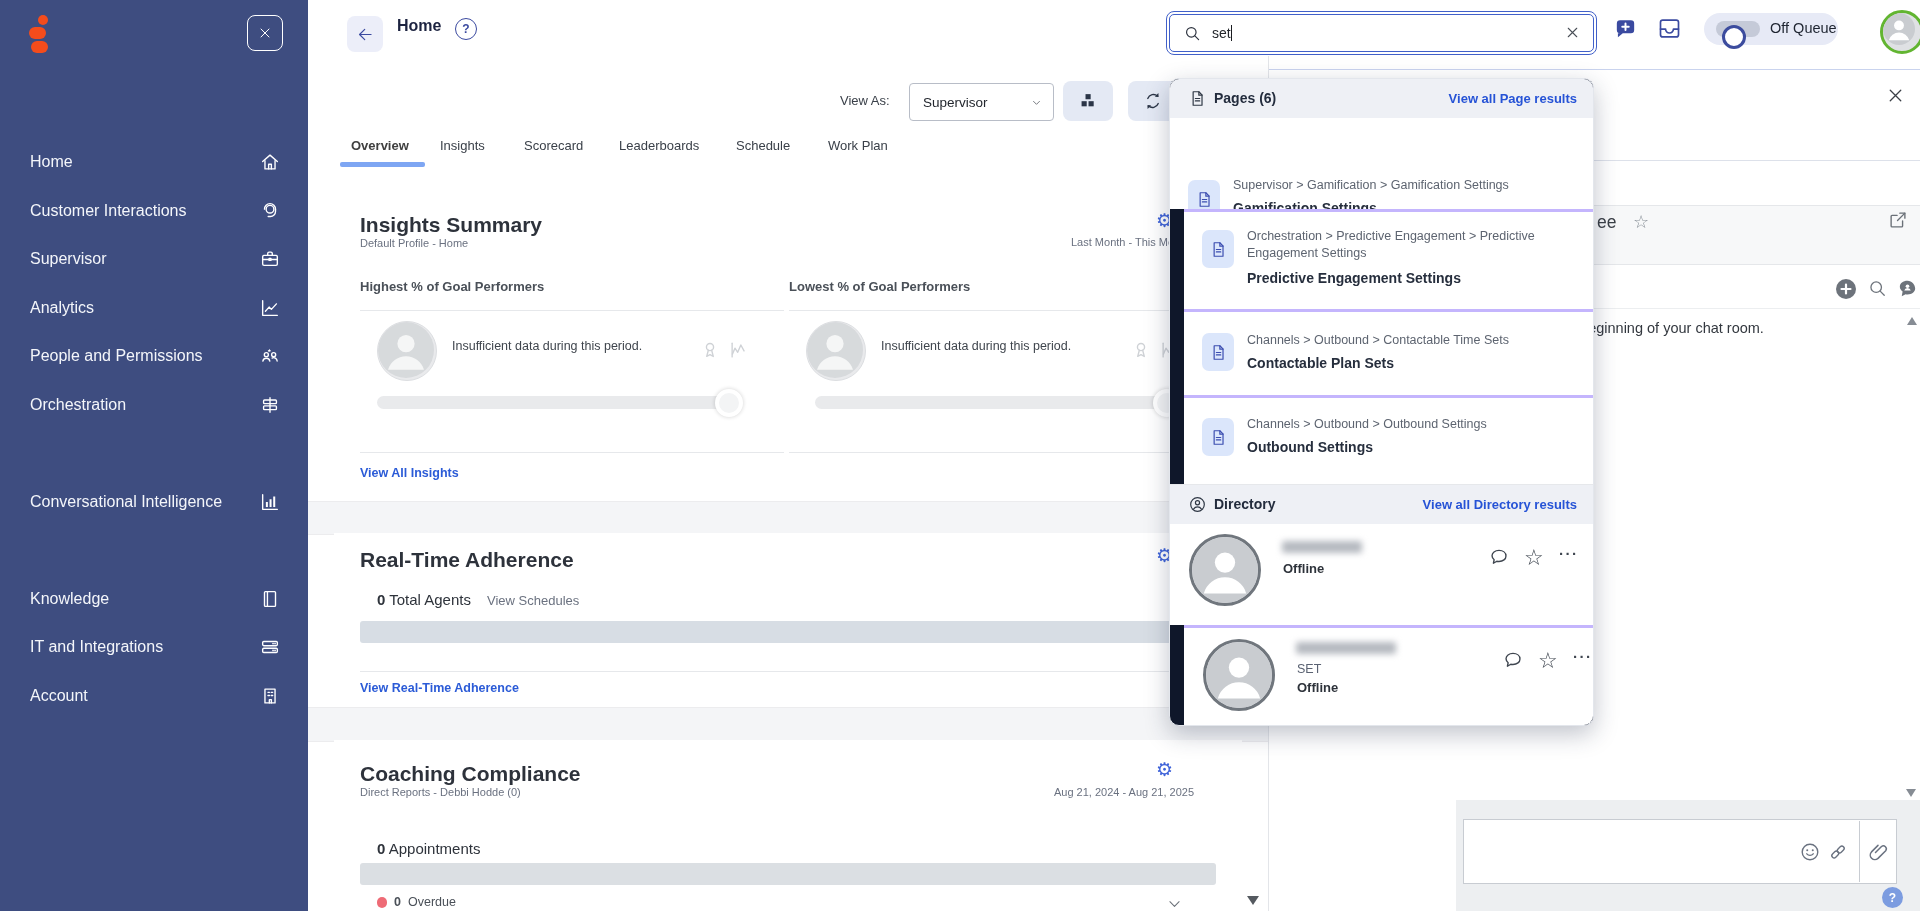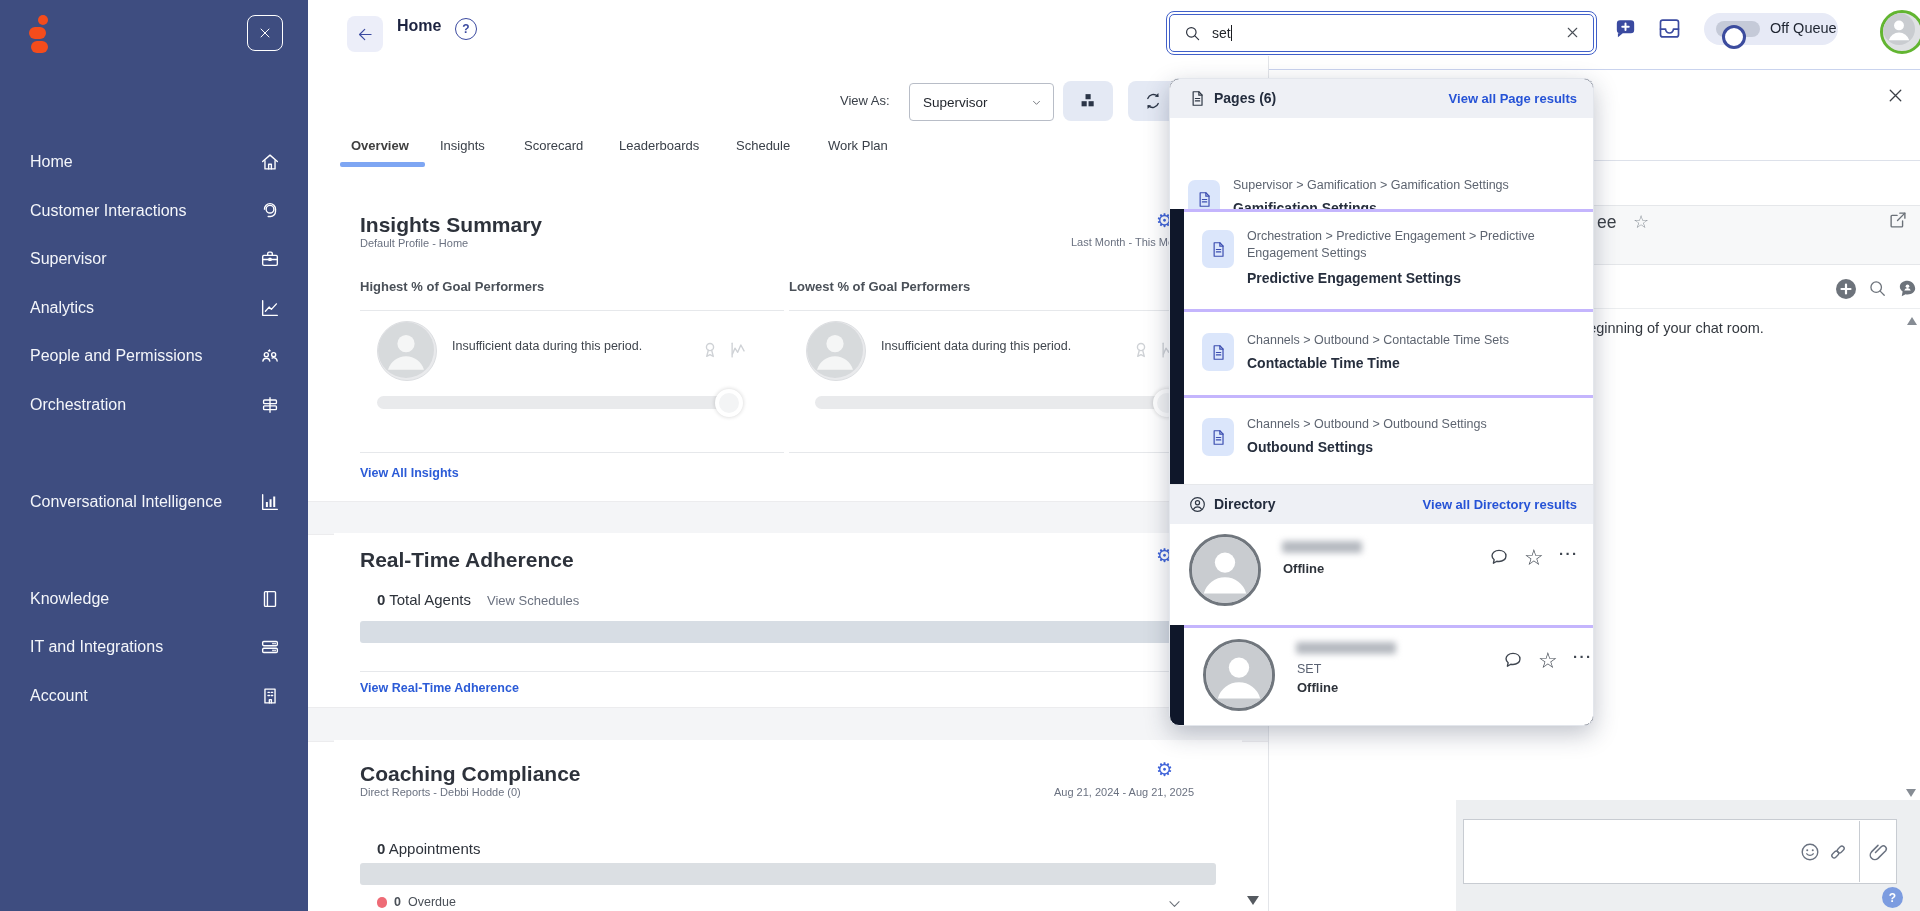--- a/index.html
+++ b/index.html
@@ -633,21 +633,21 @@
       <div class="crumb" style="top:16px;">Orchestration &gt; Predictive Engagement &gt; Predictive Engagement Settings</div>
       <div class="rtitle" style="top:58px;">Predictive Engagement Settings</div>
     </div>
     <div class="dd-row bt" style="top:230px;height:86px;">
       <span class="chip" style="top:21px;height:38px;">
           <svg class="ic" width="19" height="19">
             <use href="#i-doc"></use>
           </svg>
         </span>
       <div class="crumb" style="top:20px;">Channels &gt; Outbound &gt; Contactable Time Sets</div>
-      <div class="rtitle" style="top:43px;">Contactable Time Time</div>
+      <div class="rtitle" style="top:43px;">Contactable Plan Sets</div>
     </div>
     <div class="dd-row bt" style="top:316px;height:89px;">
       <span class="chip" style="top:20px;height:38px;">
           <svg class="ic" width="19" height="19">
             <use href="#i-doc"></use>
           </svg>
         </span>
       <div class="crumb" style="top:18px;">Channels &gt; Outbound &gt; Outbound Settings</div>
       <div class="rtitle" style="top:41px;">Outbound Settings</div>
     </div>

